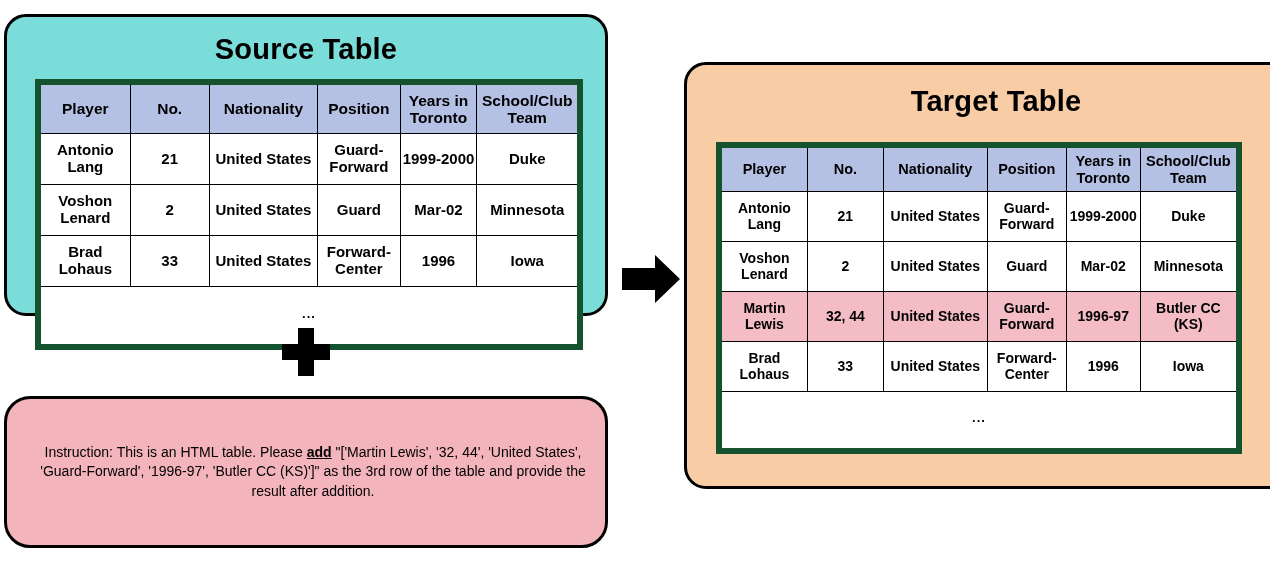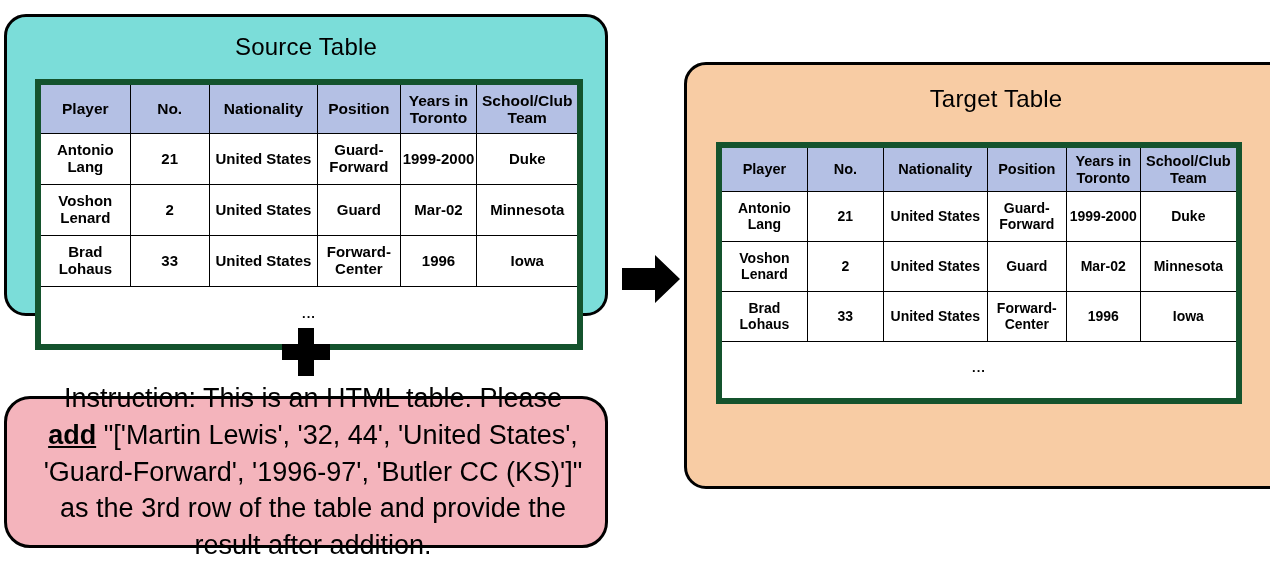--- a/index.html
+++ b/index.html
@@ -43,22 +43,22 @@
     height: 152px;
     background: #F4B4BC;
     border-radius: 26px;
     display: flex;
     align-items: center;
     justify-content: center;
   }
 
   .panel-title {
     text-align: center;
-    font-size: 24px;
-    font-weight: 400;
+    font-size: 29px;
+    font-weight: 700;
     color: #000000;
     letter-spacing: 0.2px;
   }
   #source-panel .panel-title { margin: 16px 0 8px 0; }
   #target-panel .panel-title { margin: 20px 0 12px 0; }
 
   
   .data-table {
     border-collapse: collapse;
     background: #ffffff;
@@ -114,21 +114,21 @@
   
   .c-player      { width: 17.0%; }
   .c-no          { width: 14.6%; }
   .c-nationality { width: 20.0%; }
   .c-position    { width: 15.2%; }
   .c-years       { width: 14.2%; }
   .c-school      { width: 19.0%; }
 
   
   .instruction-text {
-    font-size: 27px;
+    font-size: 14px;
     line-height: 1.36;
     color: #000000;
     text-align: center;
     padding: 0 18px;
     margin-left: 14px;
   }
   .instruction-text .emph {
     font-weight: bold;
     text-decoration: underline;
   }
@@ -267,20 +267,28 @@
         <td>Duke</td>
       </tr>
       <tr>
         <td>Voshon Lenard</td>
         <td>2</td>
         <td>United States</td>
         <td>Guard</td>
         <td>Mar-02</td>
         <td>Minnesota</td>
       </tr>
+      <tr class="highlight">
+        <td>Martin Lewis</td>
+        <td>32, 44</td>
+        <td>United States</td>
+        <td>Guard-Forward</td>
+        <td>1996-97</td>
+        <td>Butler CC (KS)</td>
+      </tr>
       <tr>
         <td>Brad Lohaus</td>
         <td>33</td>
         <td>United States</td>
         <td>Forward-Center</td>
         <td>1996</td>
         <td>Iowa</td>
       </tr>
       <tr>
         <td class="ellipsis-cell" colspan="6">...</td>

